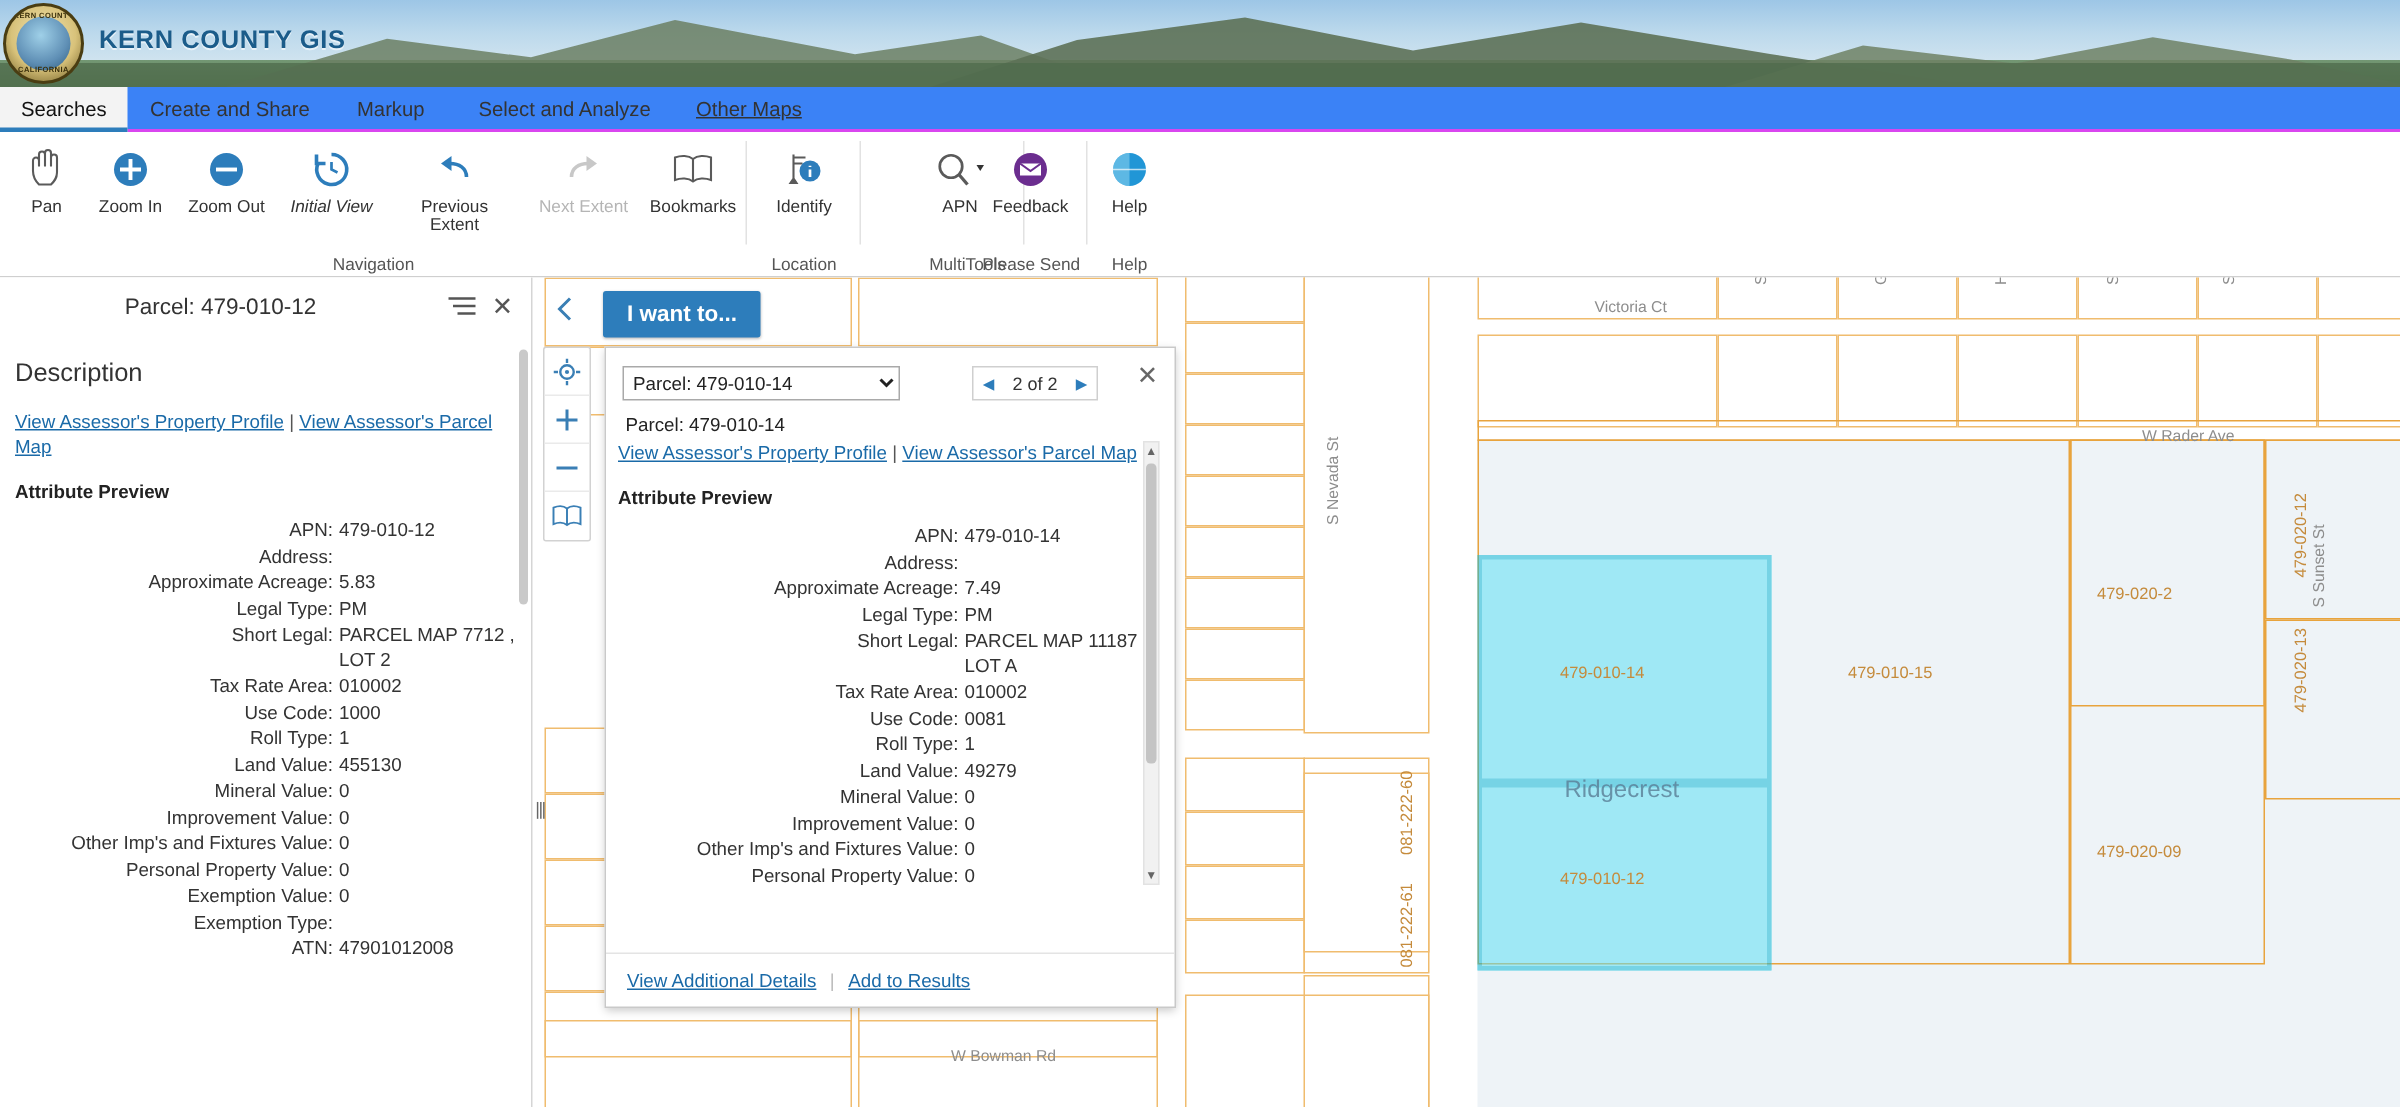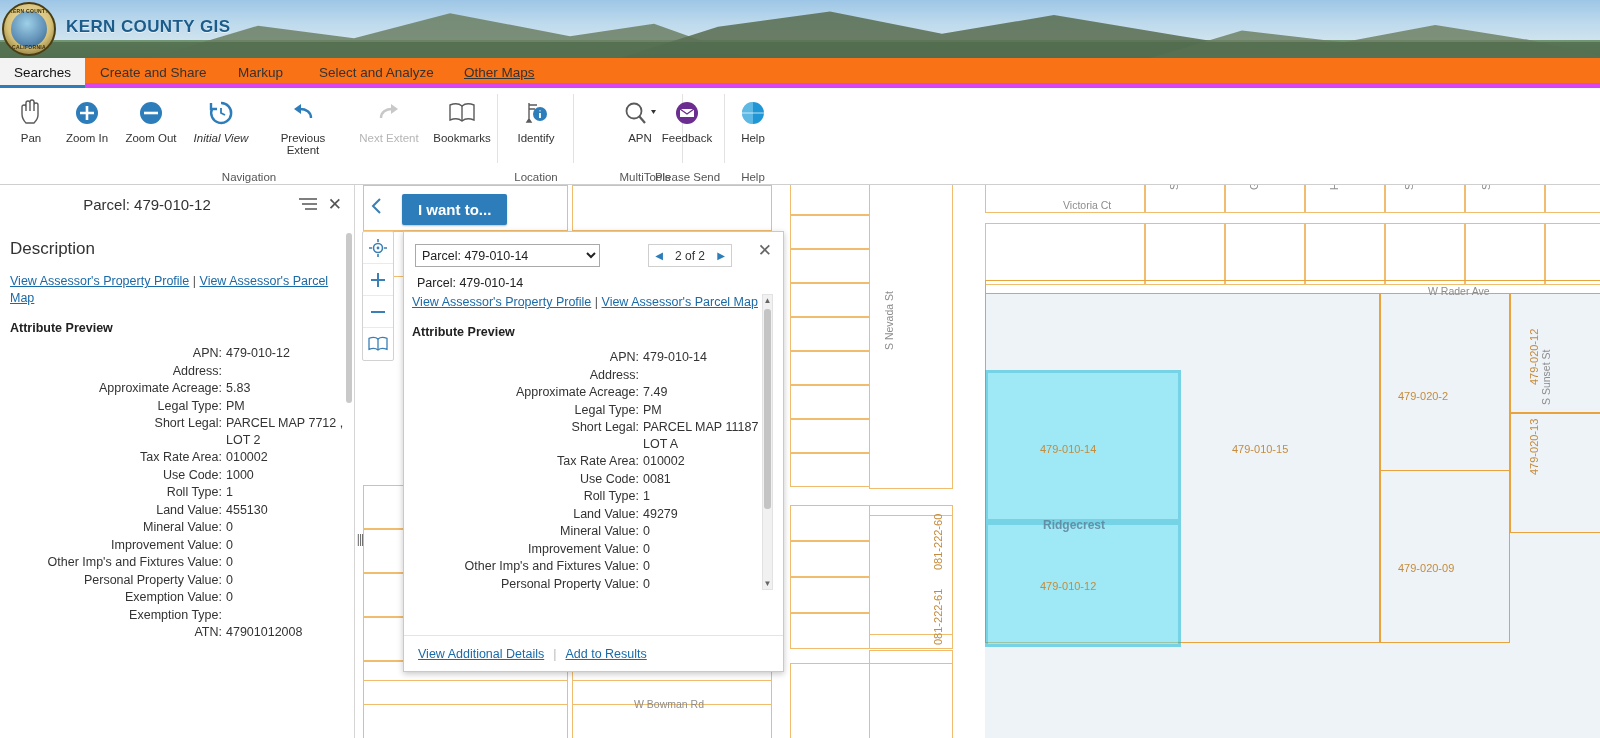--- a/index.html
+++ b/index.html
@@ -59,21 +59,21 @@
   }
   #app-title {
     position:absolute; left:66px; top:17px;
     font-size:17px; font-weight:bold; color:#1b5c8a; letter-spacing:.4px;
     text-shadow:0 1px 0 rgba(255,255,255,.6);
   }
 
   
   #tabs {
     position:absolute; left:0; top:58px; width:1600px; height:30px;
-    background:#f97316; border-bottom:5px solid #d946ef;padding-left:32px;
+    background:#3b82f6; border-bottom:2px solid #d946ef;padding-left:32px;
   }
   #tabs .tab {
     position:absolute; top:0; height:30px; line-height:30px;
     padding:0 14px; font-size:13.5px; color:#333; cursor:default;
   }
   #tabs .tab.active {
     background:#f3f3f3; border-bottom:3px solid #2d7dbb; color:#111;
   }
 
   
@@ -110,21 +110,21 @@
   }
   .street {
     position:absolute; font-size:10.5px; color:#8d8d8d; white-space:nowrap;
   }
   .street.vert { transform:rotate(-90deg); transform-origin:left top; }
   .mlabel.vert { transform:rotate(-90deg); transform-origin:left top; }
   .sel {
     position:absolute; background:#5fe0f5; opacity:.55; border:3px solid #15b9d8;
   }
   .citylabel {
-    position:absolute; font-size:12px; color:#5a7e96; font-weight:bold; opacity:.8;
+    position:absolute; font-size:16px; color:#5a7e96; font-weight:normal; opacity:.8;
   }
   .shade { position:absolute; background:#eef3f7; }
 
   
   #leftpanel {
     position:absolute; left:0; top:185px; width:355px; height:553px;
     background:#fff; border-right:1px solid #d5d5d5; overflow:hidden;
   }
   #lp-head { position:relative; height:42px; border-bottom:1px solid transparent; }
   #lp-title {

